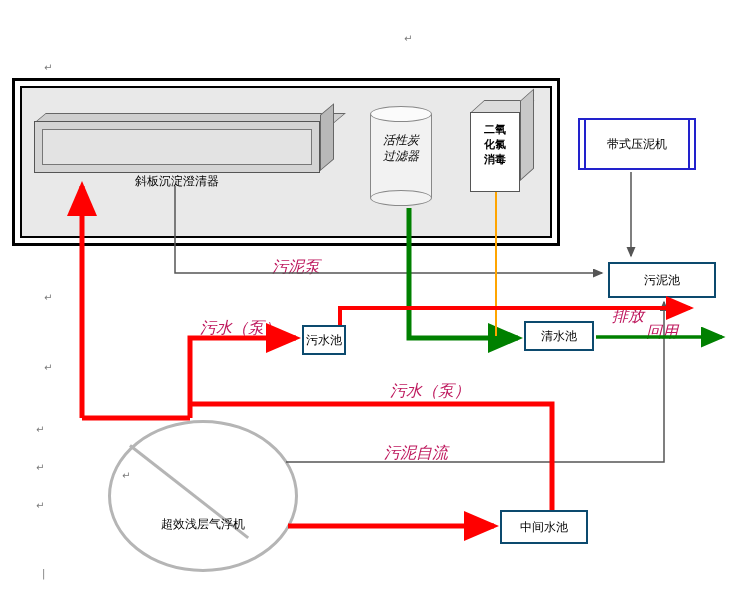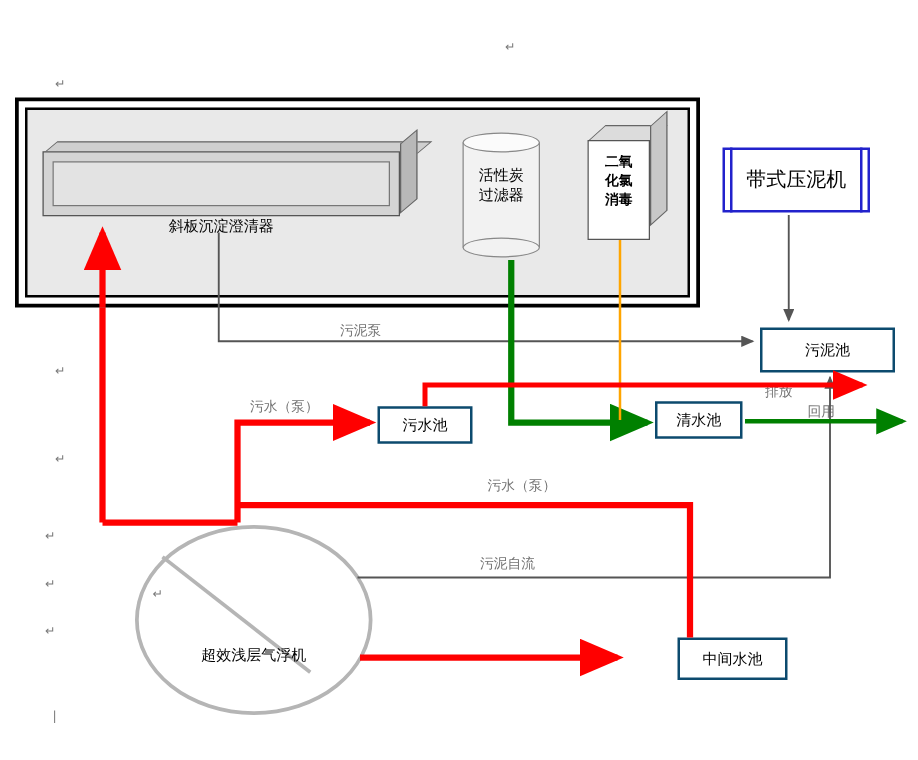--- a/index.html
+++ b/index.html
@@ -109,20 +109,21 @@
     color: #000;
     margin-top: 36px;
   }
   
   .cylinder {
     position: absolute;
     left: 370px;
     top: 106px;
     width: 62px;
     height: 100px;
+    font-style: italic;
   }
   .cylinder .body {
     position: absolute;
     left: 0;
     top: 8px;
     width: 62px;
     height: 84px;
     background: #f2f2f2;
     border-left: 1px solid #888;
     border-right: 1px solid #888;
@@ -224,21 +225,21 @@
     display: flex;
     align-items: center;
     justify-content: center;
     text-align: center;
   }
   .box-blue {
     position: absolute;
     background: #ffffff;
     border: 2px solid #2222cc;
     box-sizing: border-box;
-    font-size: 16px;
+    font-size: 12px;
     color: #000;
     display: flex;
     align-items: center;
     justify-content: center;
   }
   .box-blue::before {
     content: "";
     position: absolute;
     left: 4px;
     top: -2px;
@@ -287,23 +288,24 @@
     position: absolute;
     left: 0;
     top: 78px;
     width: 190px;
     text-align: center;
     font-size: 12px;
     color: #000;
   }
   .edge-label {
     position: absolute;
-    font-size: 11px;
-    color: #737373;
+    font-size: 16px;
+    color: #be185d;
     white-space: nowrap;
+    font-style: italic;
   }
   .tick {
     position: absolute;
     font-size: 10px;
     color: #7a7a7a;
   }
   svg.wires {
     position: absolute;
     left: 0;
     top: 0;
@@ -352,29 +354,29 @@
   </div>
 
   <div class="box-blue" style="left:578px; top:118px; width:118px; height:52px;">
     <span>带式压泥机</span>
   </div>
 
   <div class="box" style="left:608px; top:262px; width:108px; height:36px;">
     <span>污泥池</span>
   </div>
 
-  <div class="box" style="left:302px; top:325px; width:76px; height:30px;">
+  <div class="box" style="left:302px; top:325px; width:44px; height:30px;">
     <span>污水池</span>
   </div>
 
   <div class="box" style="left:524px; top:321px; width:70px; height:30px;text-align:right;">
     <span>清水池</span>
   </div>
 
-  <div class="box" style="left:500px; top:510px; width:88px; height:34px;margin-left:42px;">
+  <div class="box" style="left:500px; top:510px; width:88px; height:34px;">
     <span>中间水池</span>
   </div>
 
   <div class="flotation">
     <div class="ring"></div>
     <div class="slash"></div>
     <div class="label">超效浅层气浮机</div>
   </div>
 
   <div class="edge-label" style="left:272px; top:257px;">污泥泵</div>

